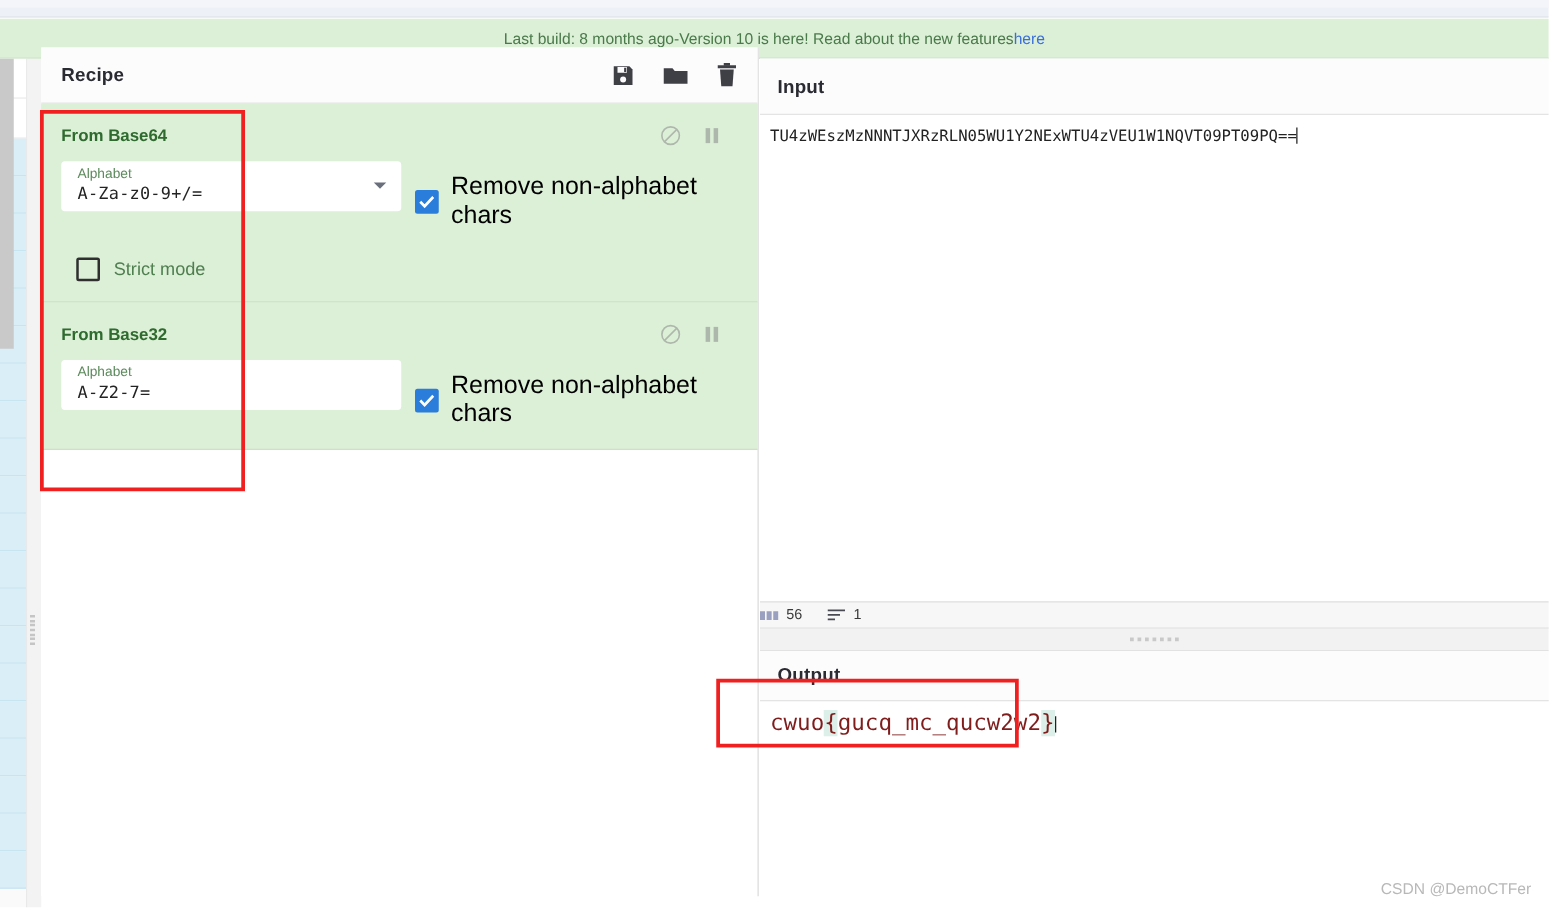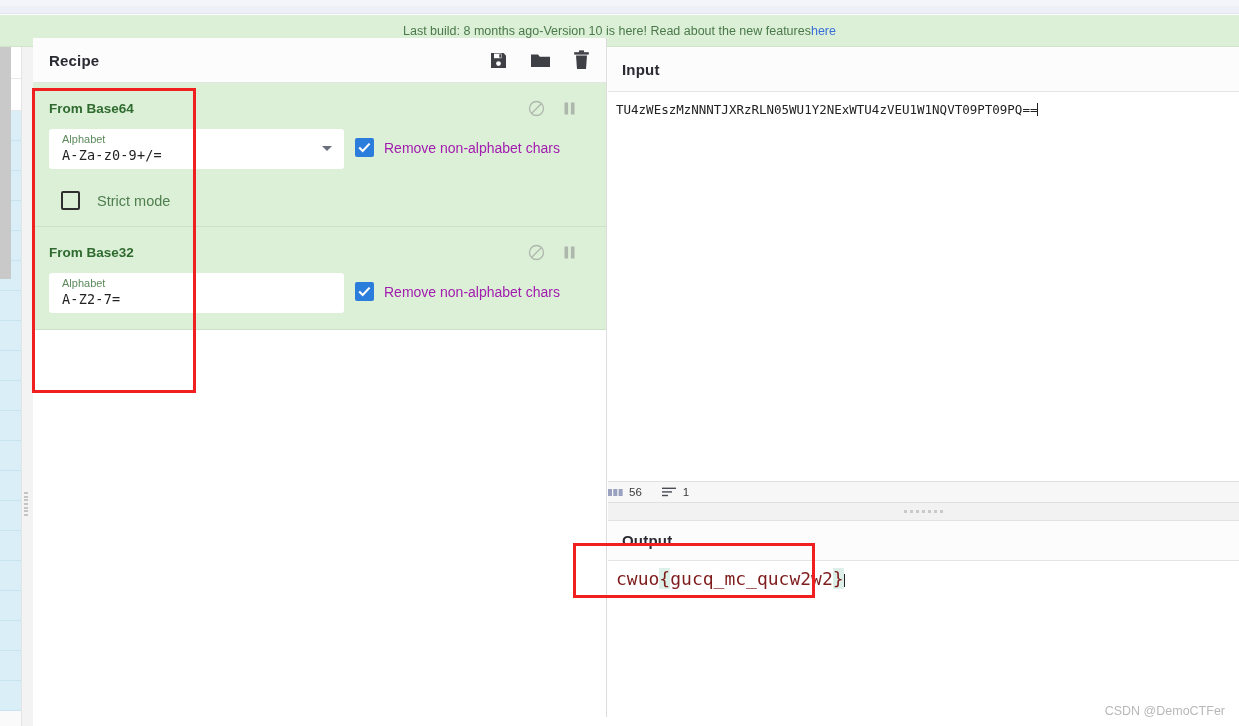--- a/index.html
+++ b/index.html
@@ -117,23 +117,23 @@
   }
 
   .cb-wrap { display: flex; align-items: center; gap: 10px; padding-top: 9px; }
   .cb-box {
     width: 19px; height: 19px; border-radius: 2px;
     display: flex; align-items: center; justify-content: center;
     flex: 0 0 auto;
   }
   .cb-box.checked { background: #2b7ddb; }
   .cb-box.unchecked { background: transparent; border: 2px solid #2f2f2f; }
-  .cb-label { font-size: 14px; color: #a21caf; }
-
-  .strict-row { margin-top: 22px; display: flex; align-items: center; gap: 17px; padding-left: 12px; }
+  .cb-label { font-size: 20px; color: #000000; }
+
+  .strict-row { margin-top: 22px; display: flex; align-items: center; gap: 11px; padding-left: 12px; }
   .strict-label { font-size: 14.5px; color: #4f7f4f; }
 
   
   .annot {
     position: absolute; border: 3px solid #f02020; pointer-events: none; z-index: 40;
   }
   .annot-recipe { left: 32px; top: 88px; width: 164px; height: 305px; }
   .annot-output { left: 573px; top: 543px; width: 242px; height: 55px; }
 
   

